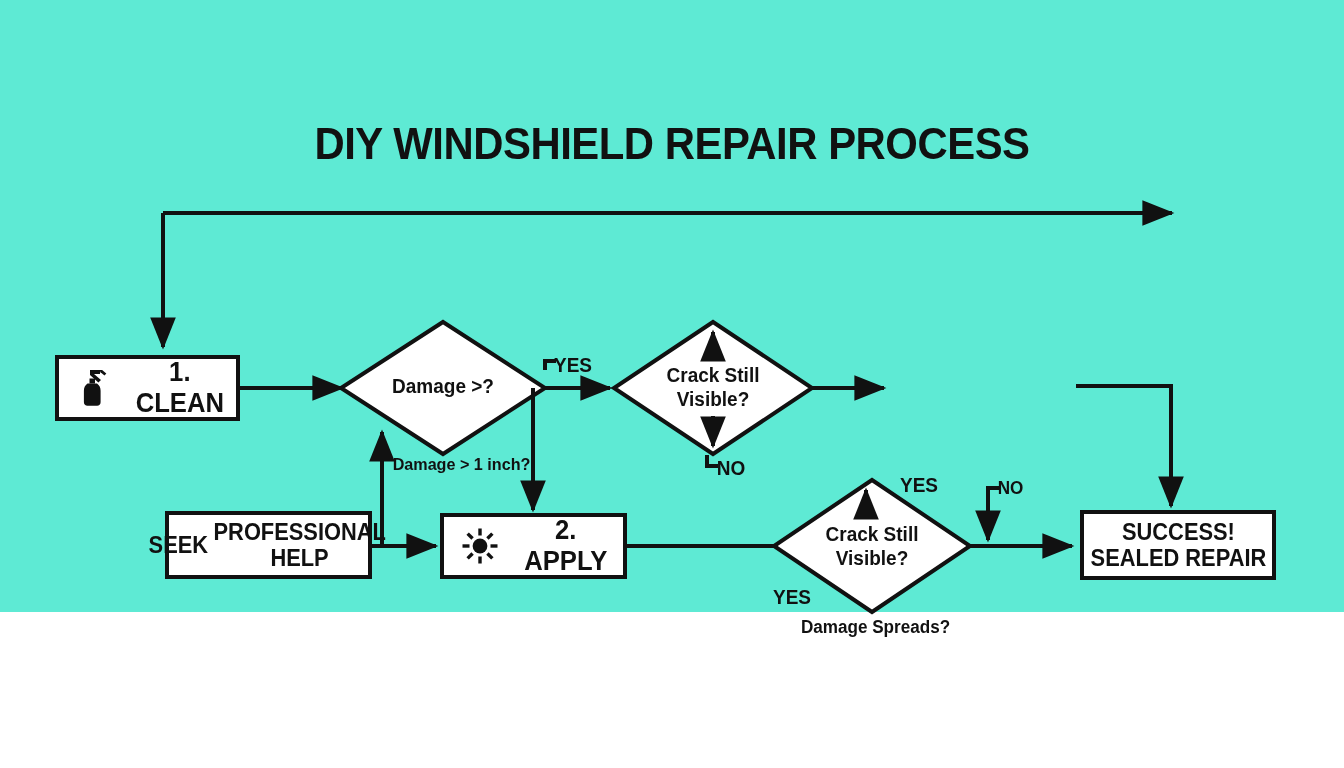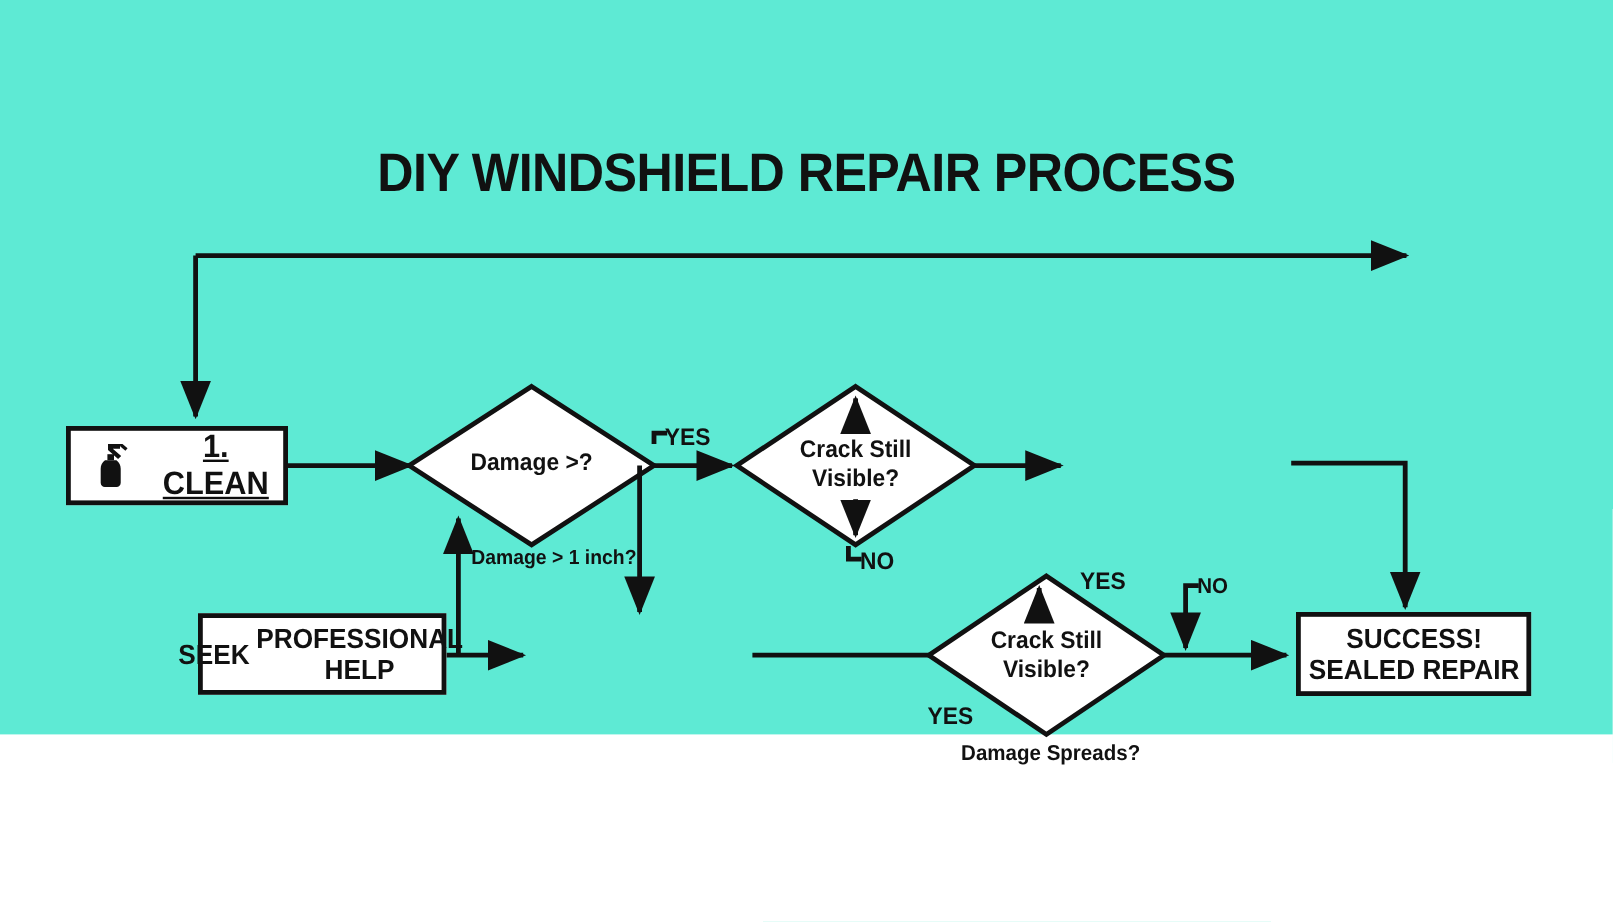--- a/index.html
+++ b/index.html
@@ -49,21 +49,20 @@
     box-sizing: border-box;
     border: 4px solid #111111;
     background: #ffffff;
     display: flex;
     align-items: center;
     justify-content: center;
   }
   .node-box.with-icon {
     justify-content: flex-start;
     padding-left: 16px;
-    text-decoration: underline;
   }
   .node-label {
     font-family: "Liberation Sans", sans-serif;
     font-weight: bold;
     color: #111111;
     text-align: center;
     line-height: 1.15;
   }
   .step-label {
     font-size: 27px;
@@ -199,20 +198,38 @@
   </div>
 
 
   <div class="node-box" style="left:165px; top:511px; width:207px; height:68px;">
     <div style="display:flex; flex-direction:row; align-items:center;">
       <span class="node-label terminal-label">SEEK</span>
       <span class="node-label terminal-label">PROFESSIONAL HELP</span>
     </div>
   </div>
 
+  <div class="node-box with-icon" style="left:440px; top:513px; width:187px; height:66px;">
+    <span class="icon-slot">
+      <svg width="36" height="36" viewBox="0 0 36 36">
+        <g fill="#111111">
+          <circle cx="18" cy="18" r="7.4"></circle>
+          <rect x="16.3" y="0.5" width="3.4" height="7"></rect>
+          <rect x="16.3" y="28.5" width="3.4" height="7"></rect>
+          <rect x="0.5" y="16.3" width="7" height="3.4"></rect>
+          <rect x="28.5" y="16.3" width="7" height="3.4"></rect>
+          <rect x="16.3" y="0.5" width="3.4" height="7" transform="rotate(45 18 18)"></rect>
+          <rect x="16.3" y="28.5" width="3.4" height="7" transform="rotate(45 18 18)"></rect>
+          <rect x="0.5" y="16.3" width="7" height="3.4" transform="rotate(45 18 18)"></rect>
+          <rect x="28.5" y="16.3" width="7" height="3.4" transform="rotate(45 18 18)"></rect>
+        </g>
+      </svg>
+    </span>
+    <span class="node-label step-label">2. APPLY</span>
+  </div>
 
   <div class="node-box" style="left:1080px; top:510px; width:196px; height:70px;">
     <div style="display:flex; flex-direction:column; align-items:center;">
       <span class="node-label terminal-label">SUCCESS!</span>
       <span class="node-label terminal-label">SEALED REPAIR</span>
     </div>
   </div>
 
   <div class="edge-label lbl-yesno" style="left:553px; top:354px;">YES</div>
 

